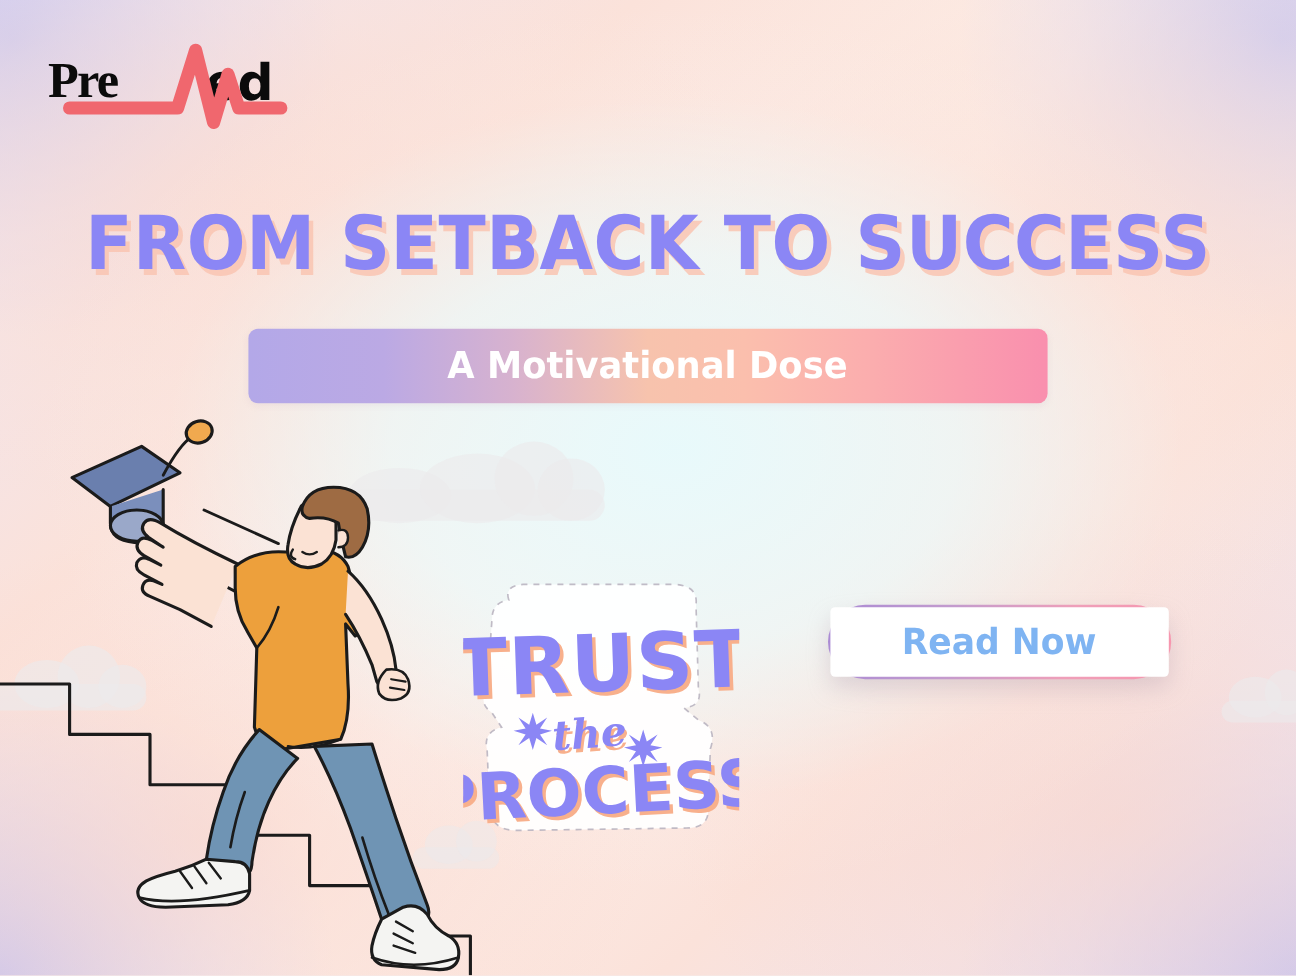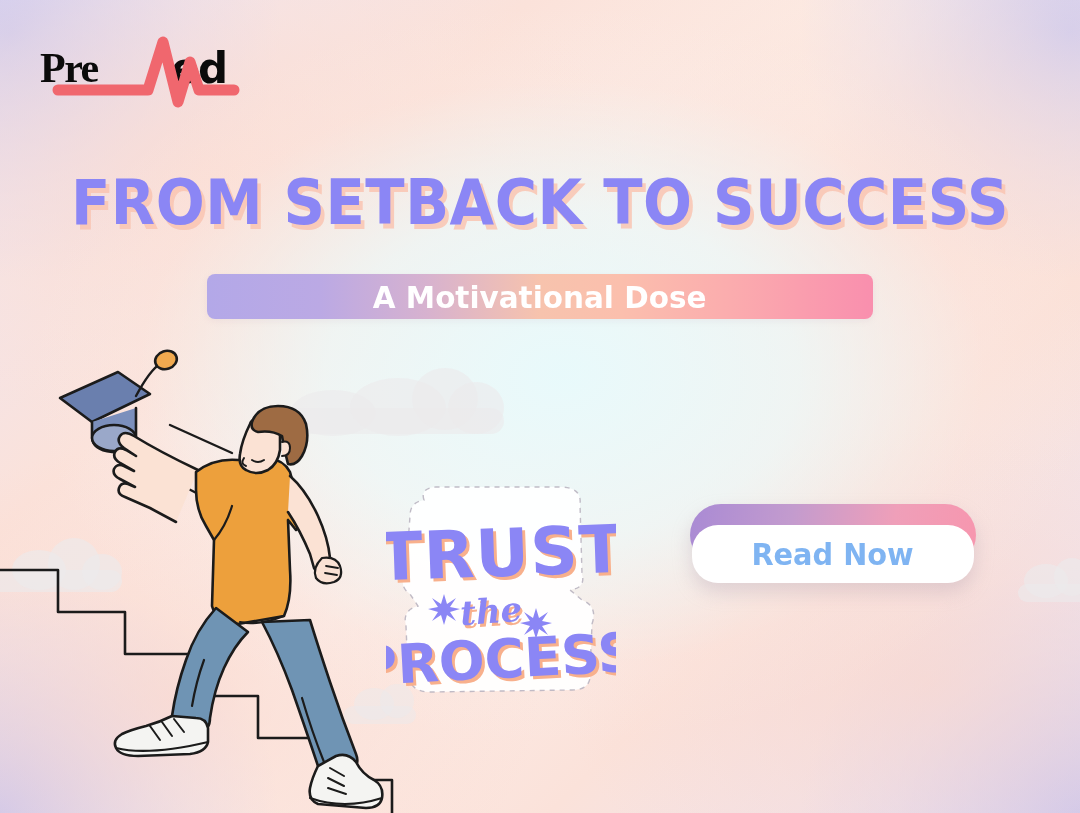--- a/index.html
+++ b/index.html
@@ -40,21 +40,21 @@
     font-weight:700;font-size:62px;line-height:64px;
     letter-spacing:0.5px;
     color:#8b86f5;
     transform:scaleX(0.93);transform-origin:50% 50%;
     text-shadow:4px 5px 0 rgba(249,196,178,0.85);
     white-space:nowrap;
   }
 
   
   #subtitle-bar{
-    position:absolute;left:207px;top:274px;width:666px;height:45px;
+    position:absolute;left:207px;top:274px;width:666px;height:62px;
     border-radius:8px;
     background:linear-gradient(90deg,
       #b3a8e8 0%,
       #bba9e4 17%,
       #d7b2cf 33%,
       #f7c3ad 50%,
       #fbbfad 62%,
       #fbadae 78%,
       #f98fae 100%);
     display:flex;align-items:center;justify-content:center;
@@ -69,22 +69,22 @@
   
   #read-now{
     position:absolute;left:690px;top:504px;width:286px;height:62px;
     border-radius:34px;
     padding:2px;box-sizing:border-box;
     background:linear-gradient(100deg,#a98ad4 0%,#c39bce 35%,#ef9fb9 70%,#f796ae 100%);
     cursor:pointer;
     filter:drop-shadow(0 9px 9px rgba(170,150,170,0.30));
   }
   #read-now .inner{
-    width:100%;height:100%;border-radius:26px;background:#ffffff;
-    display:flex;align-items:center;justify-content:center;margin-top:19px;
+    width:100%;height:100%;border-radius:4px;background:#ffffff;
+    display:flex;align-items:center;justify-content:center;
   }
   #read-now .label{
     font-family:"DejaVu Sans","Liberation Sans",sans-serif;
     font-weight:700;font-size:30px;color:#7fb4f2;letter-spacing:0px;
     transform:scaleX(0.96);
   }
 
   
   #sticker{position:absolute;left:386px;top:482px;width:230px;height:226px;}
 

